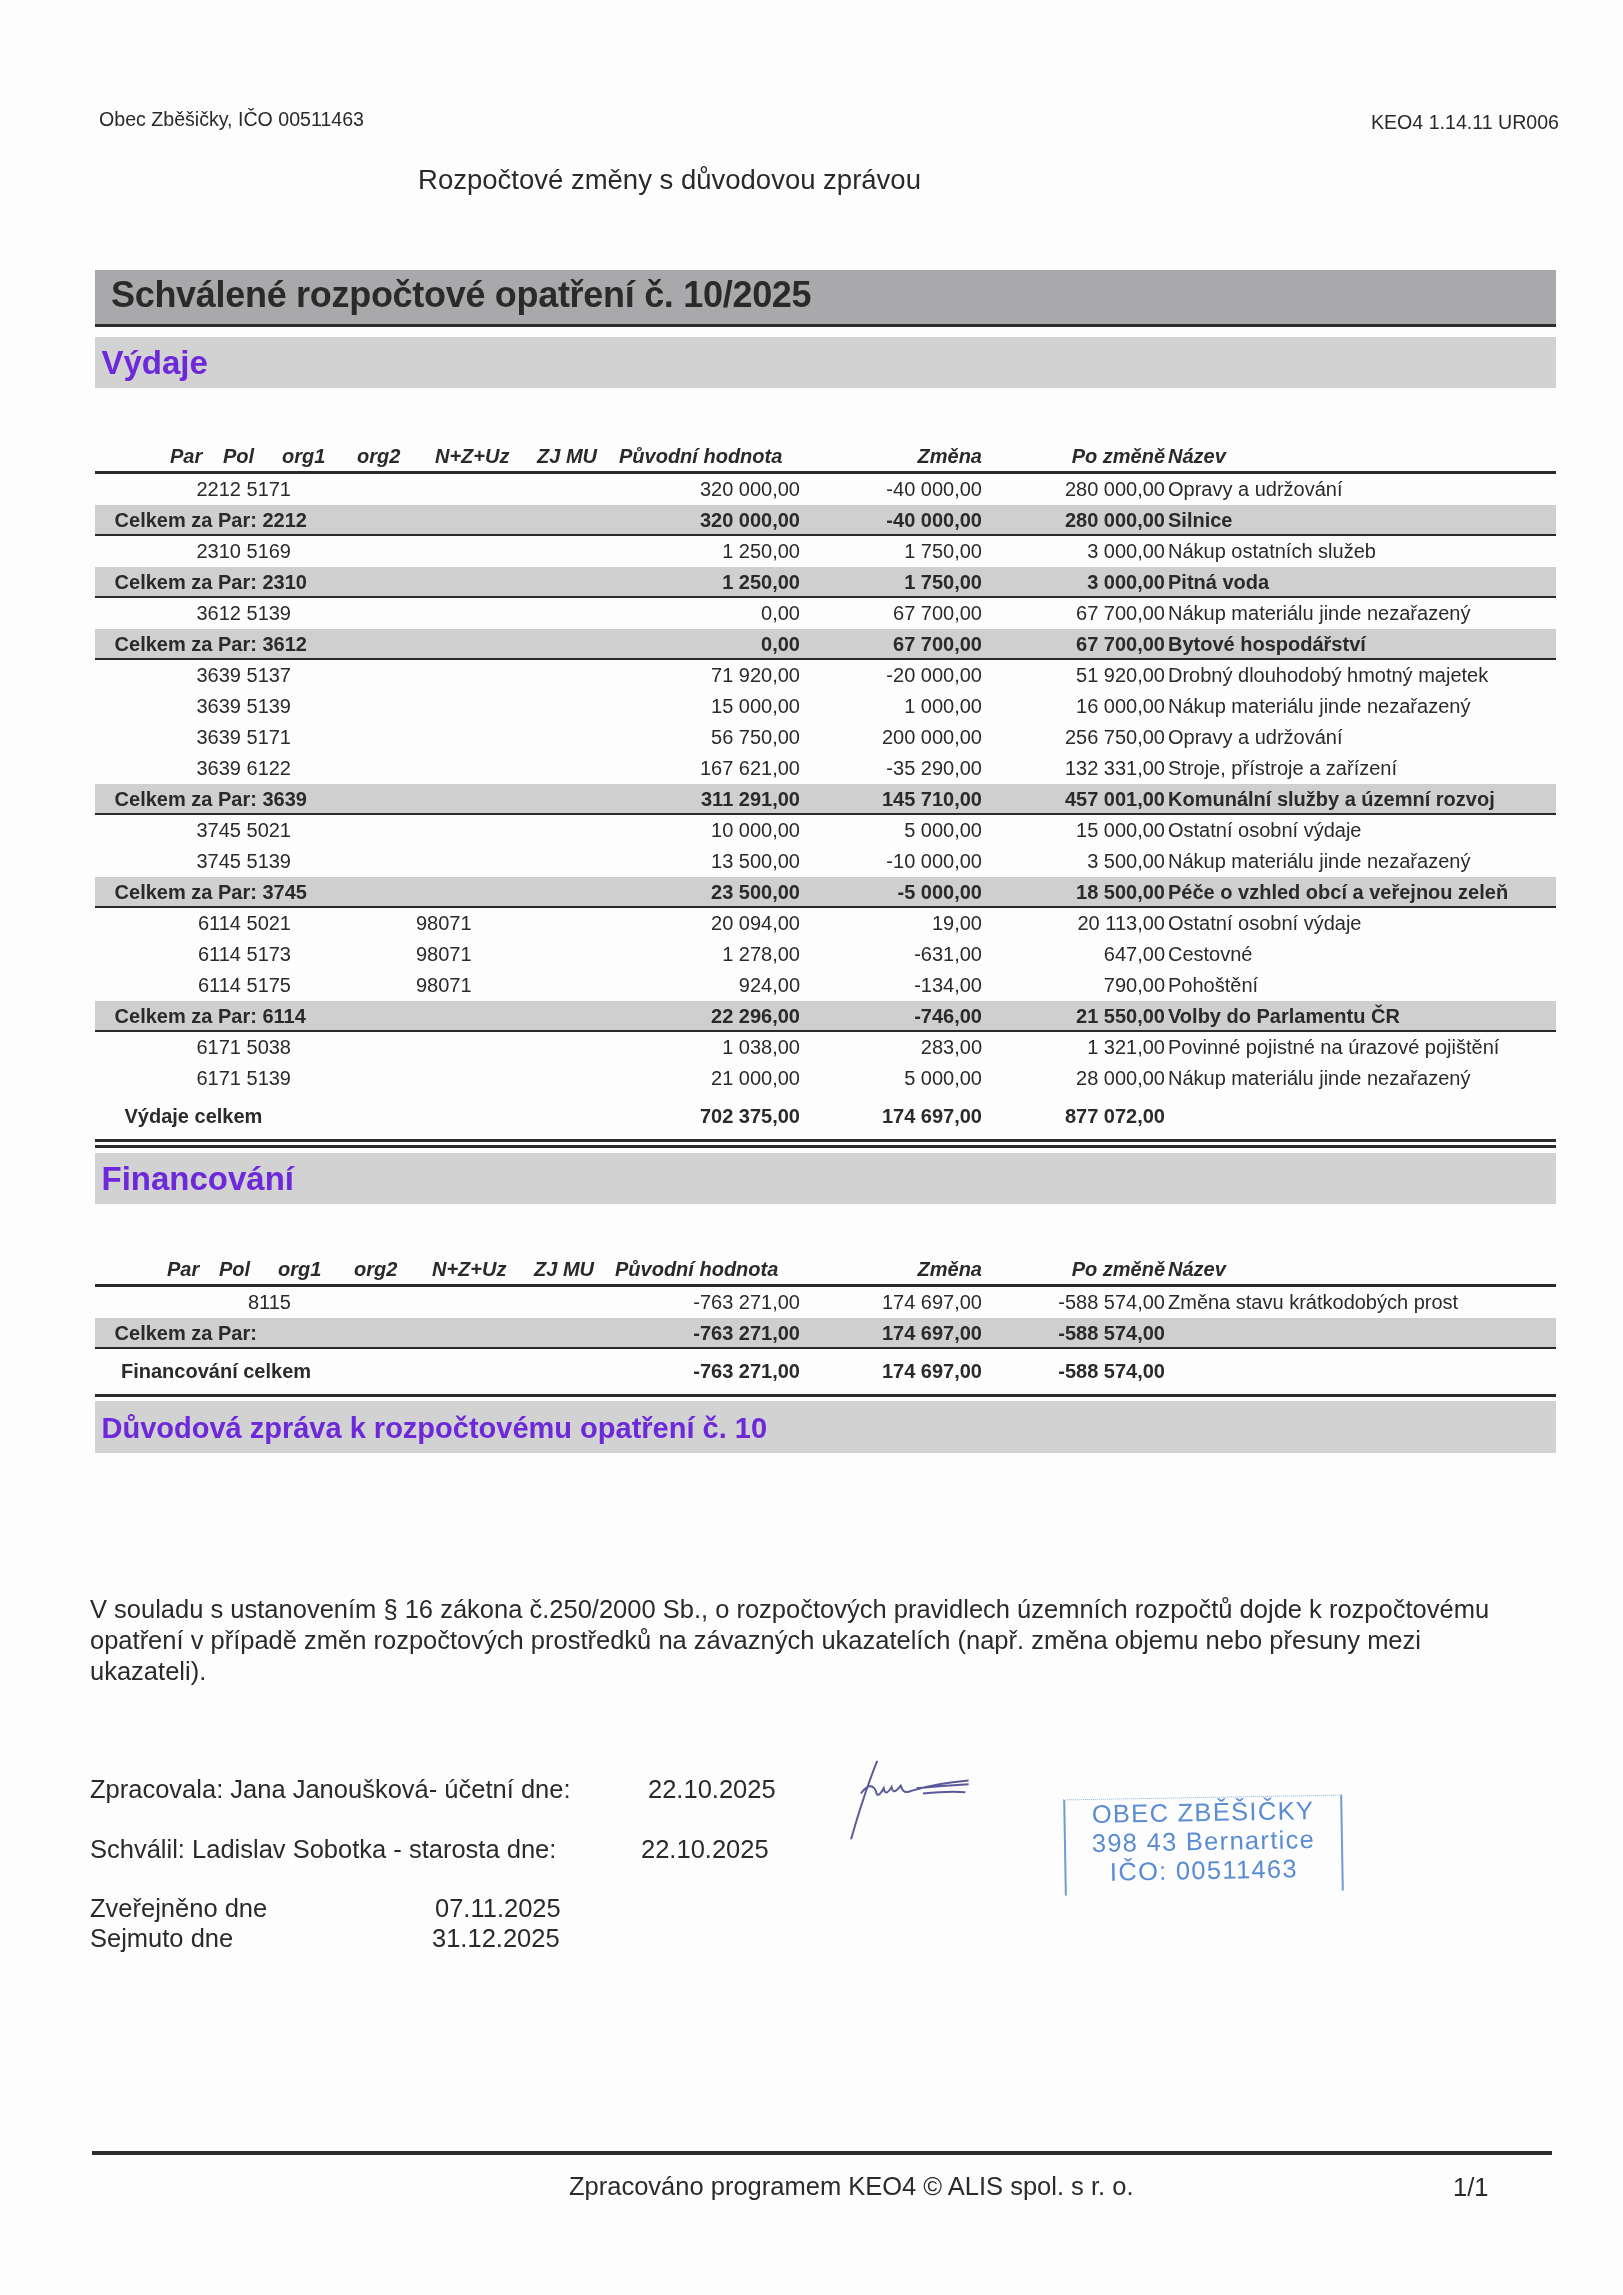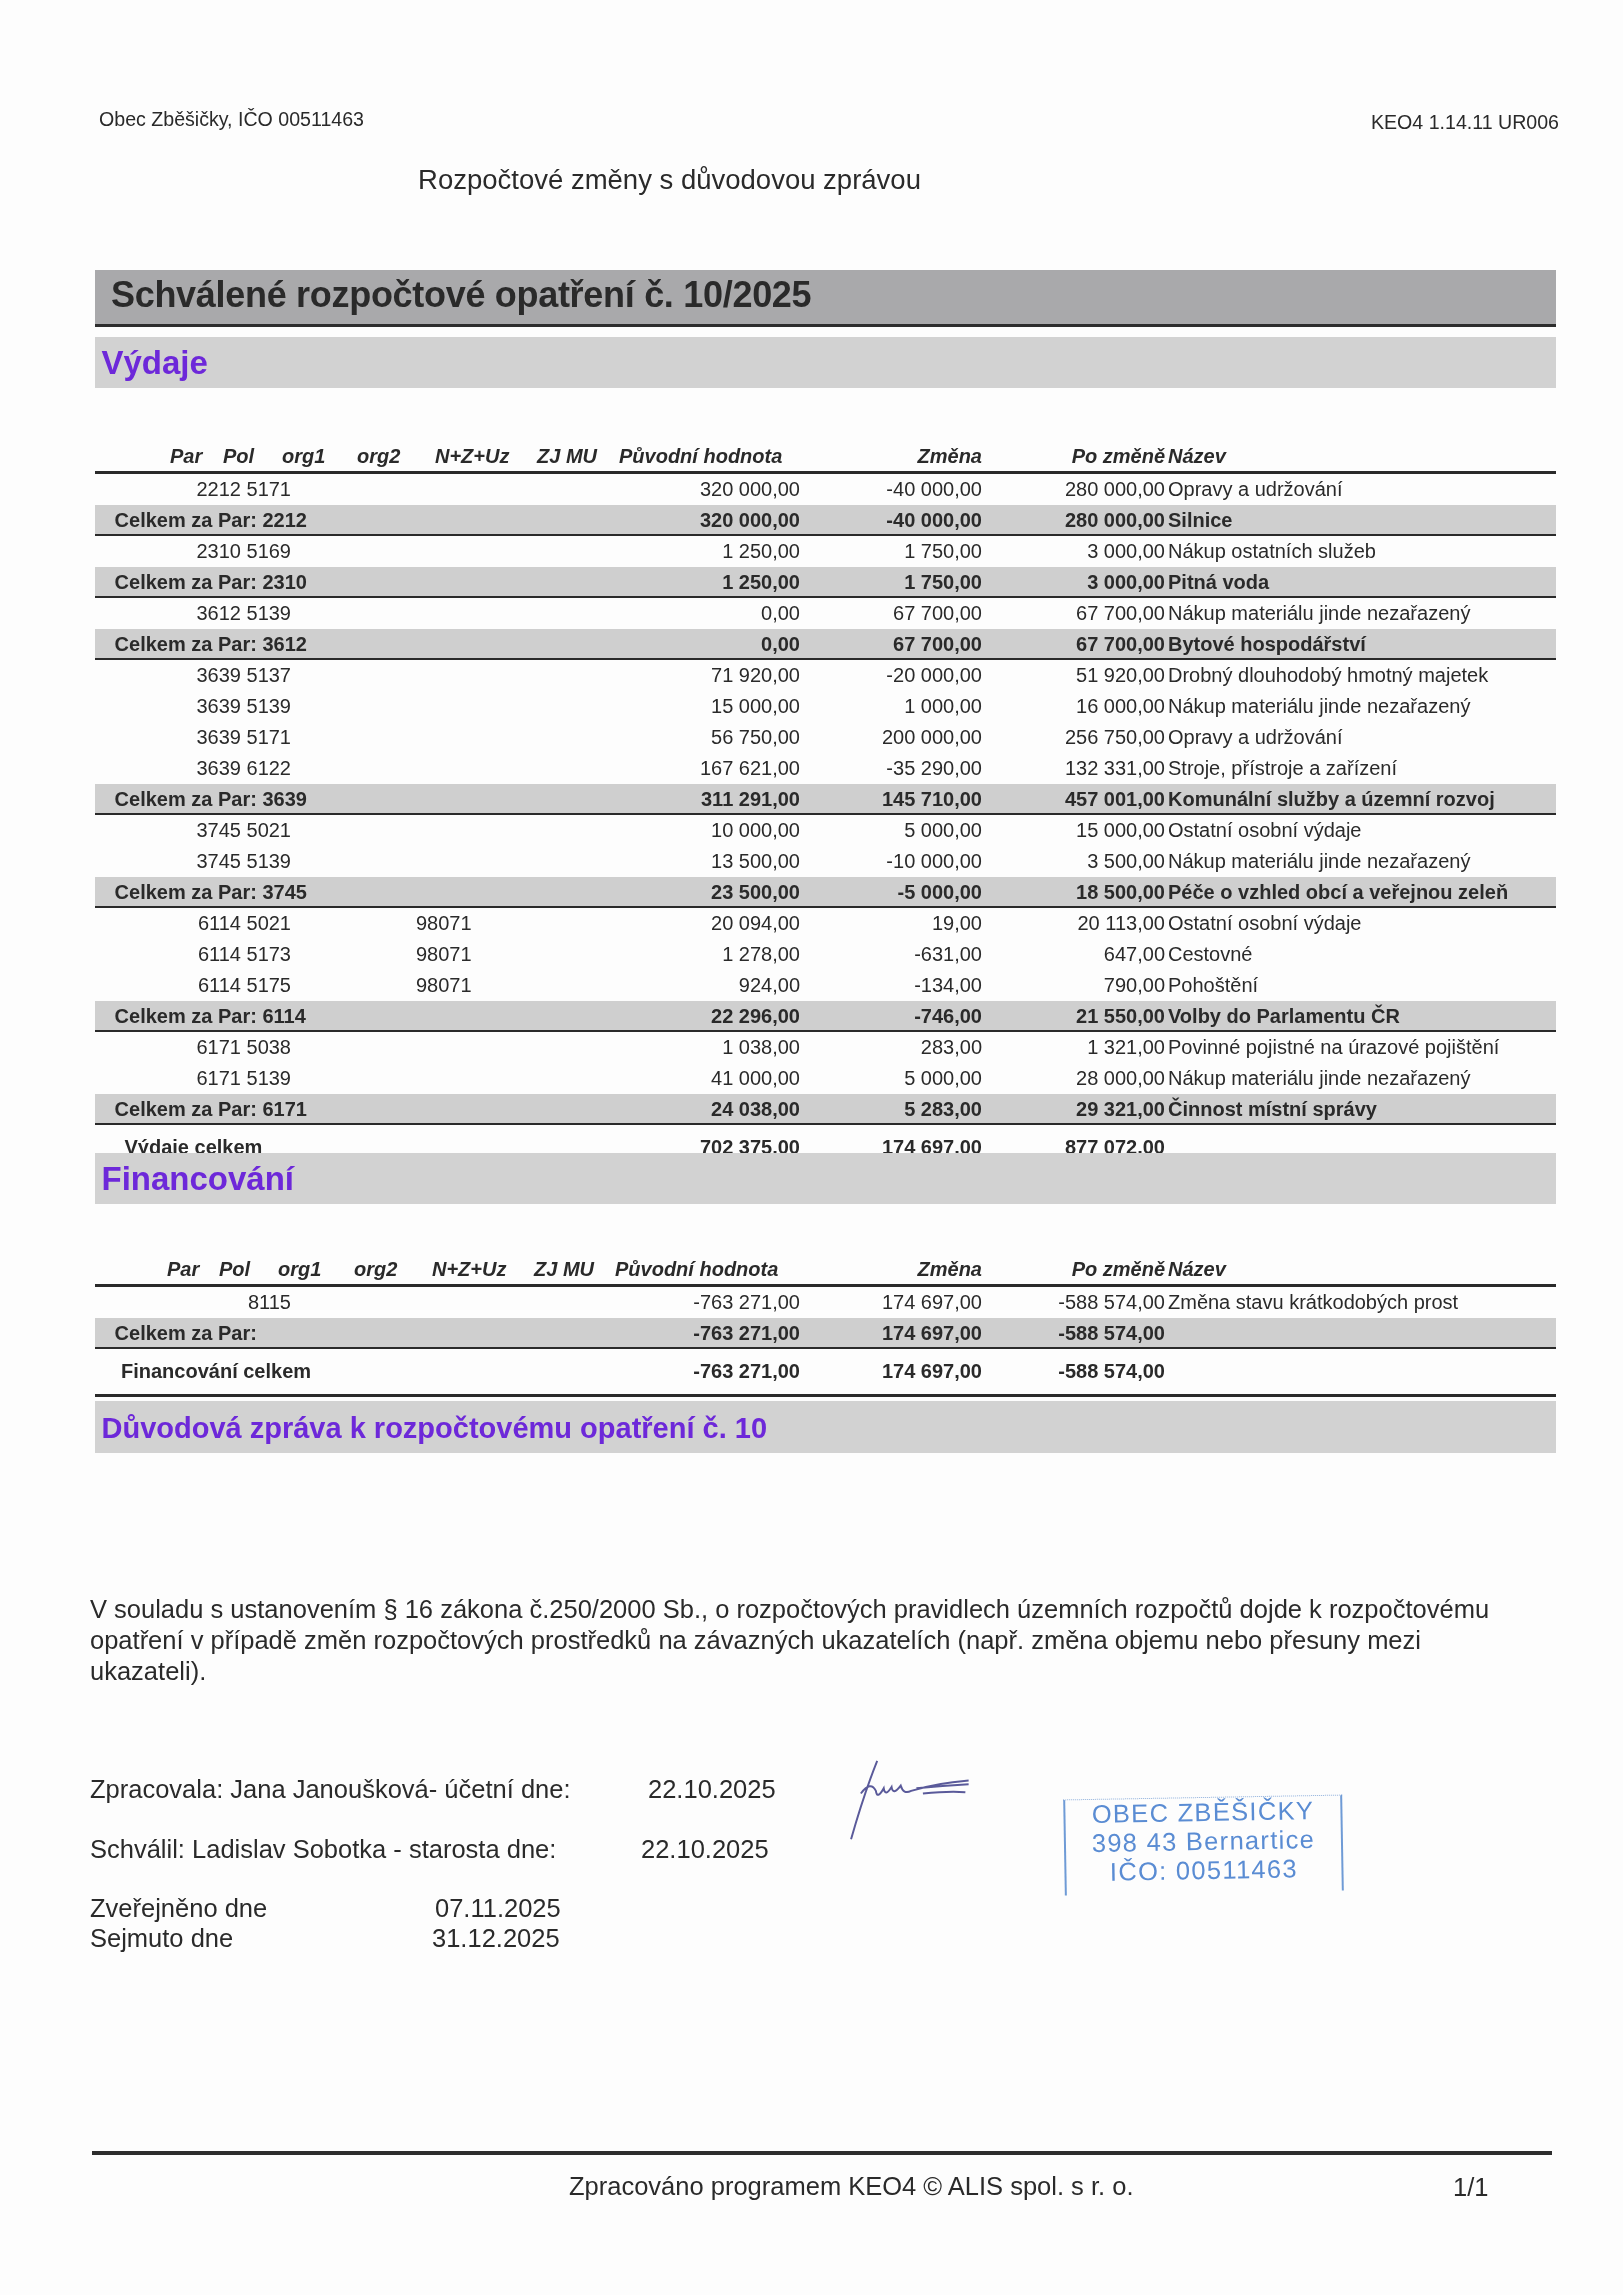--- a/index.html
+++ b/index.html
@@ -207,31 +207,24 @@
         <span class="c-parpol r">6171 5038</span>
         <span class="c-org1"></span>
         <span class="c-orig">1 038,00</span>
         <span class="c-chg">283,00</span>
         <span class="c-after">1 321,00</span>
         <span class="c-name">Povinné pojistné na úrazové pojištění</span>
       </div>
       <div class="row">
         <span class="c-parpol r">6171 5139</span>
         <span class="c-org1"></span>
-        <span class="c-orig">41 000,00</span>
+        <span class="c-orig">21 000,00</span>
         <span class="c-chg">5 000,00</span>
         <span class="c-after">28 000,00</span>
         <span class="c-name">Nákup materiálu jinde nezařazený</span>
-      </div>
-      <div class="row sub">
-        <span class="c-sublabel">Celkem za Par: 6171</span>
-        <span class="c-orig">24 038,00</span>
-        <span class="c-chg">5 283,00</span>
-        <span class="c-after">29 321,00</span>
-        <span class="c-name">Činnost místní správy</span>
       </div>
     </div>
   <div class="row total">
     <span style="left:29.5px">Výdaje celkem</span>
     <span class="c-orig">702 375,00</span>
     <span class="c-chg">174 697,00</span>
     <span class="c-after">877 072,00</span>
   </div>
   <div class="dbl"></div>
 </div>

